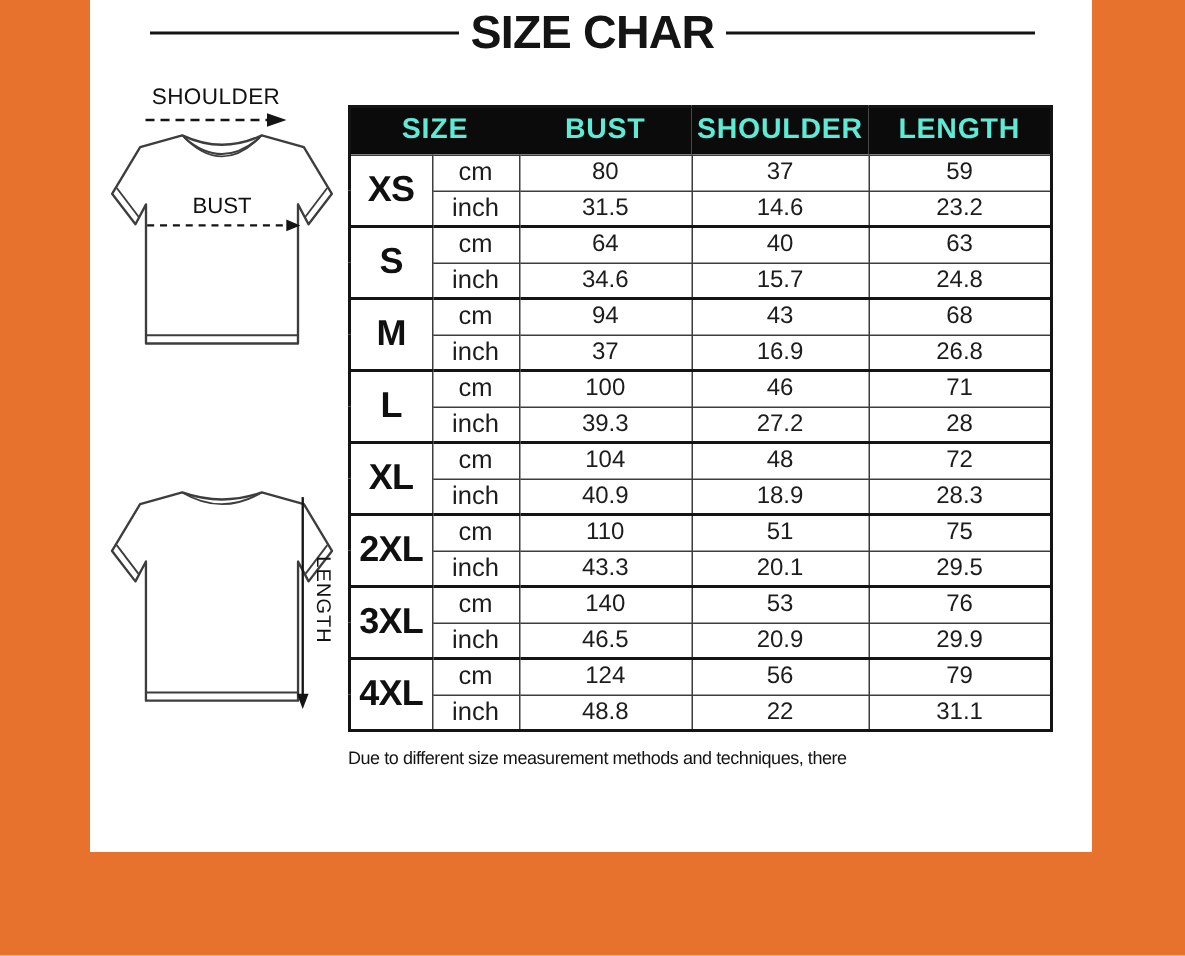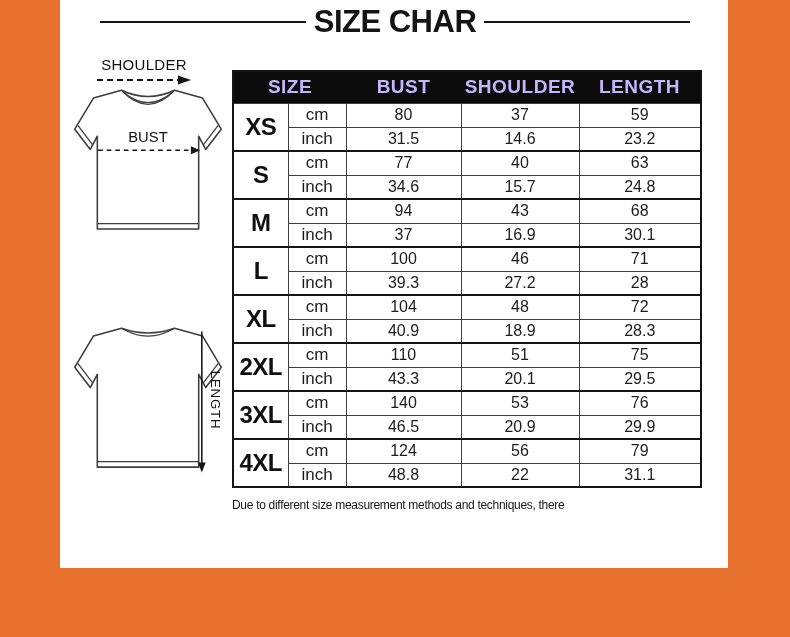--- a/index.html
+++ b/index.html
@@ -17,21 +17,21 @@
   
   .shoulder-label { position:absolute; left:96px; top:56px; width:96px; text-align:center;
                     font-size:15px; letter-spacing:0.3px; color:#111; }
   .shoulder-arrow { position:absolute; left:96px; top:73px; }
   .tee-front { position:absolute; left:70px; top:84px; }
   .tee-back  { position:absolute; left:70px; top:322px; }
 
   
   .size-table { position:absolute; left:232px; top:70px; border-collapse:collapse;
                 border:2px solid #141414; table-layout:fixed; }
-  .size-table th { background:var(--header-bg); color:#c4b5fd; font-size:19px; font-weight:700;
+  .size-table th { background:var(--header-bg); color:#5eead4; font-size:19px; font-weight:700;
                    height:32px; text-align:center; letter-spacing:0.5px; }
   .size-table td { border:1px solid var(--line); text-align:center; vertical-align:middle;
                    height:24px; font-size:16px; color:#1c1c1c; background:#fff; }
   .size-table tbody tr.grp td { border-top:2px solid #141414; }
   .size-table tbody tr.grp:first-child td { border-top:1px solid var(--line); }
   td.size-cell { font-size:24px; font-weight:700; color:#101010; letter-spacing:-0.5px; }
   td.unit-cell { font-size:17px; color:#1c1c1c;text-align:center; }
 
   
   .footnote { position:absolute; left:232px; top:498px; font-size:12px; letter-spacing:-0.3px;
@@ -112,42 +112,42 @@
     </tr>
     <tr>
       <td class="unit-cell">inch</td>
       <td>31.5</td>
       <td>14.6</td>
       <td>23.2</td>
     </tr>
     <tr class="grp">
       <td class="size-cell" rowspan="2">S</td>
       <td class="unit-cell">cm</td>
-      <td>77</td>
+      <td>64</td>
       <td>40</td>
       <td>63</td>
     </tr>
     <tr>
       <td class="unit-cell">inch</td>
       <td>34.6</td>
       <td>15.7</td>
       <td>24.8</td>
     </tr>
     <tr class="grp">
       <td class="size-cell" rowspan="2">M</td>
       <td class="unit-cell">cm</td>
       <td>94</td>
       <td>43</td>
       <td>68</td>
     </tr>
     <tr>
       <td class="unit-cell">inch</td>
       <td>37</td>
       <td>16.9</td>
-      <td>30.1</td>
+      <td>26.8</td>
     </tr>
     <tr class="grp">
       <td class="size-cell" rowspan="2">L</td>
       <td class="unit-cell">cm</td>
       <td>100</td>
       <td>46</td>
       <td>71</td>
     </tr>
     <tr>
       <td class="unit-cell">inch</td>

